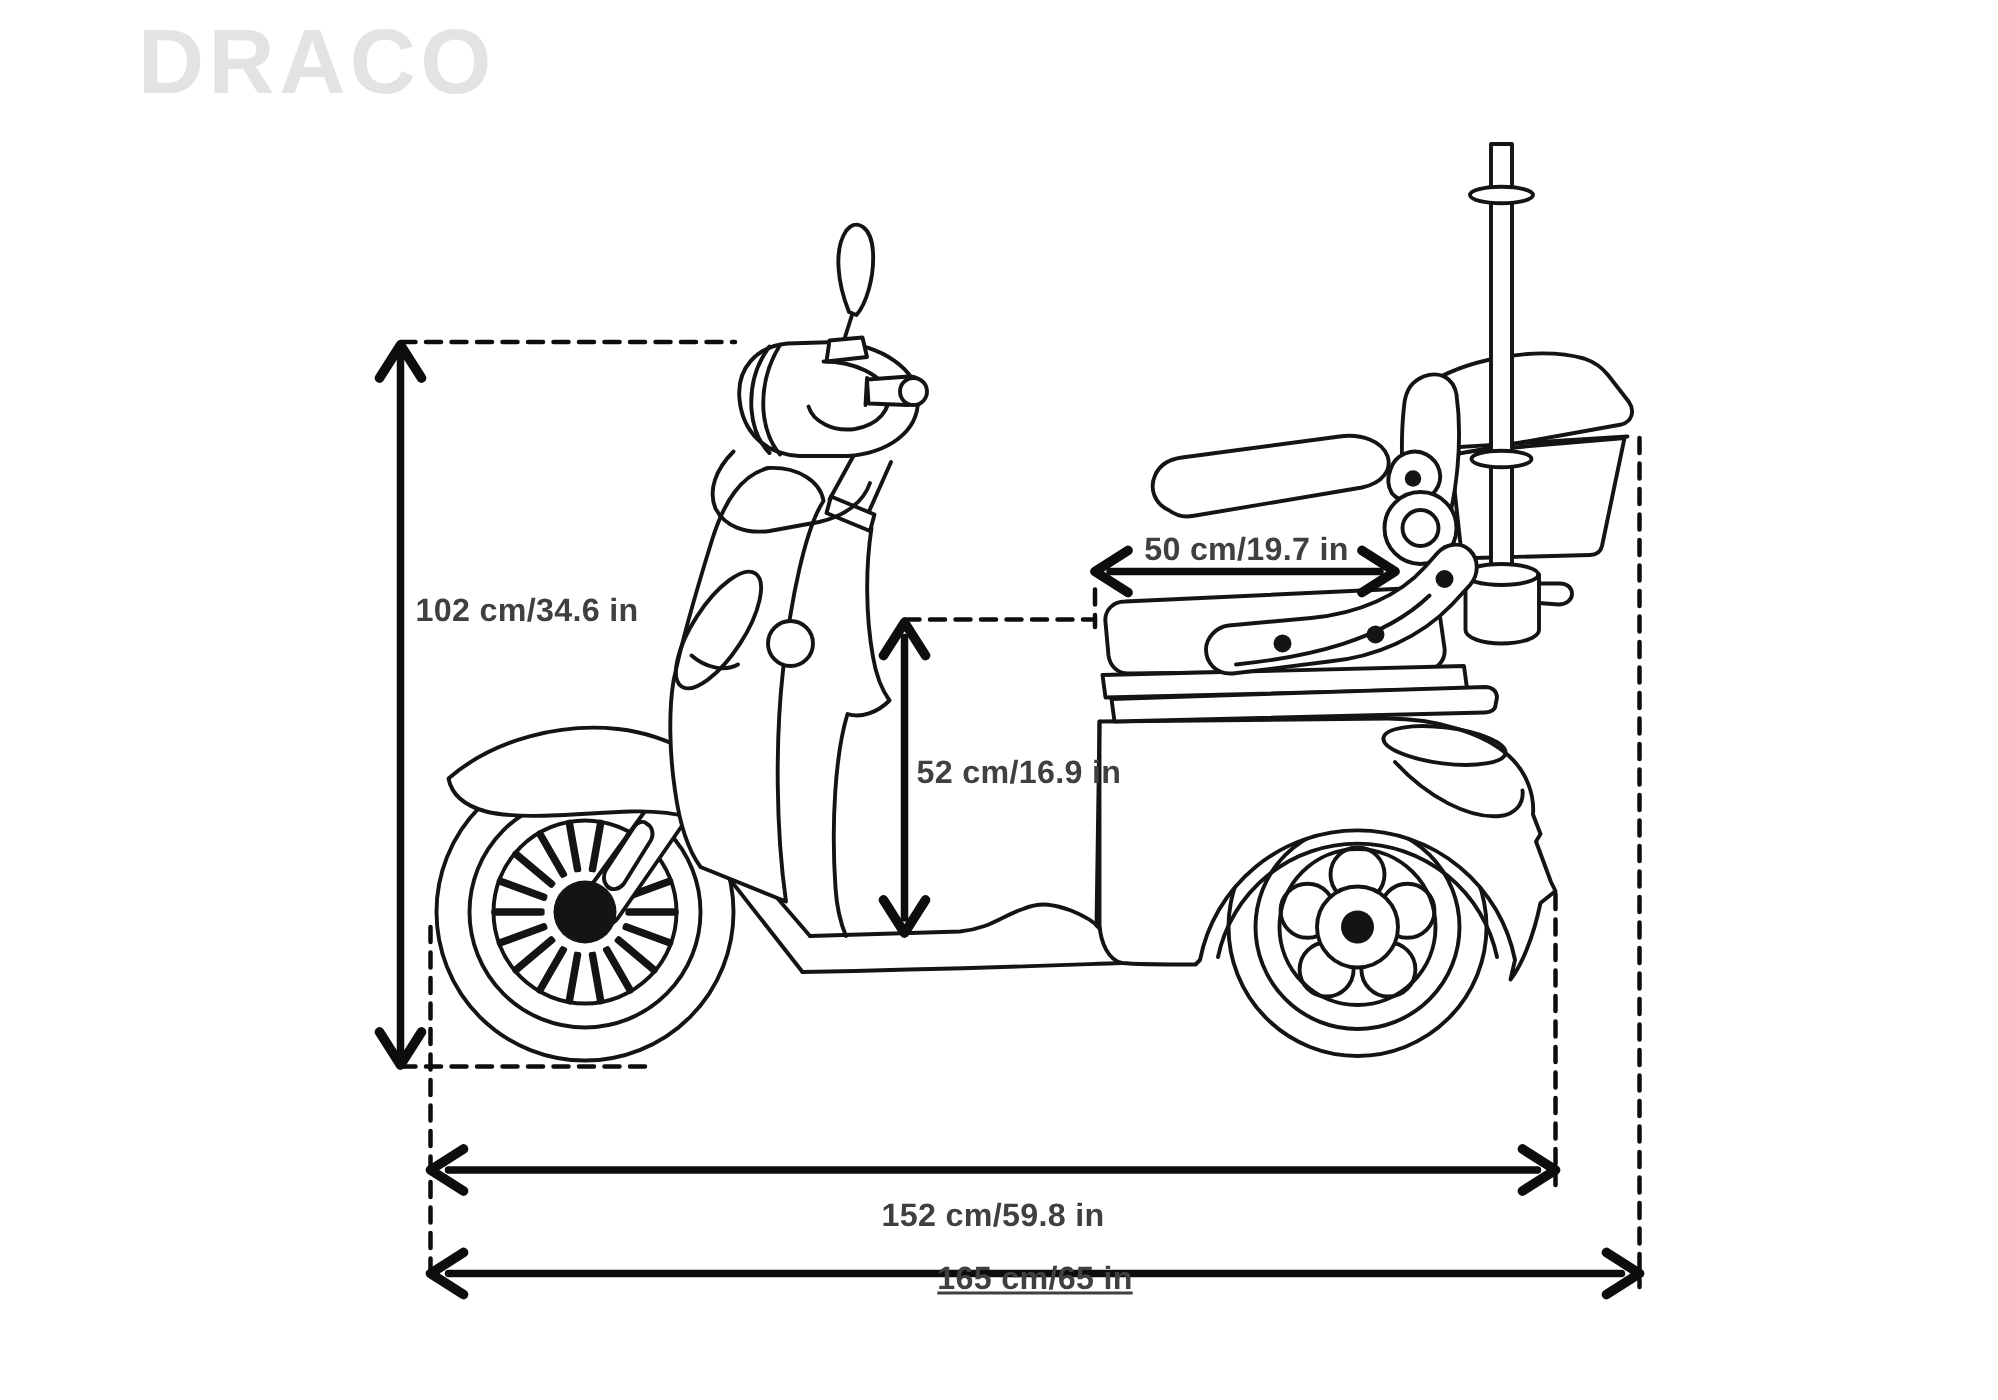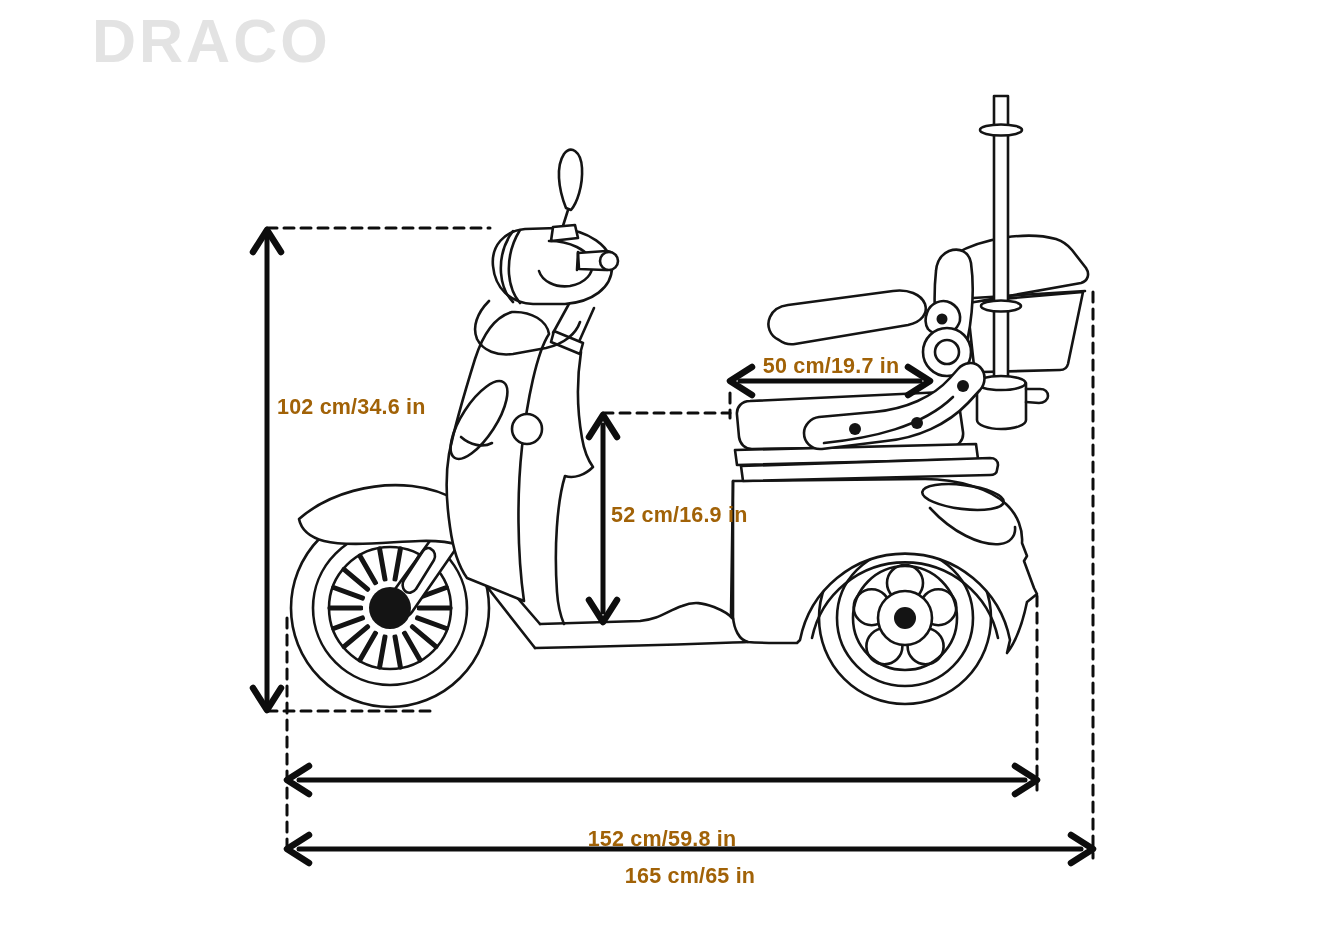--- a/index.html
+++ b/index.html
@@ -1,21 +1,21 @@
 <!DOCTYPE html>
 <html><head>
 <meta charset="utf-8">
 <style>
   html,body{margin:0;padding:0;background:#ffffff;}
   .stage{position:relative;width:1100px;height:933px;background:#ffffff;overflow:hidden;
          font-family:"Liberation Sans",sans-serif;}
   .brand{position:absolute;left:92px;top:6px;font-size:61px;font-weight:bold;
          letter-spacing:3px;color:#e3e3e3;user-select:none;}
   .dim-label{position:absolute;white-space:nowrap;font-size:21.5px;font-weight:bold;
-             color:#a16207;letter-spacing:0.2px;}
+             color:#404040;letter-spacing:0.2px;}
   .centered{transform:translateX(-50%);}
   svg{position:absolute;left:0;top:0;}
 </style>
 </head>
 <body>
 
 <div class="stage">
 
   <div class="brand">DRACO</div>
 
@@ -226,16 +226,16 @@
       </g>
     </g>
   </svg>
 
   <div class="dim-label" style="left:277px;top:395px;">102 cm/34.6 in</div>
 
   <div class="dim-label centered" style="left:831px;top:354px;">50 cm/19.7 in</div>
 
   <div class="dim-label" style="left:611px;top:503px;">52 cm/16.9 in</div>
 
-  <div class="dim-label centered" style="left:662px;top:798px;margin-top:29px;">152 cm/59.8 in</div>
-
-  <div class="dim-label centered" style="left:690px;top:864px;">165 cm/65 in</div>
+  <div class="dim-label centered" style="left:662px;top:798px;">152 cm/59.8 in</div>
+
+  <div class="dim-label centered" style="left:690px;top:840px;text-decoration:underline;">165 cm/65 in</div>
 </div>
 
 </body></html>

